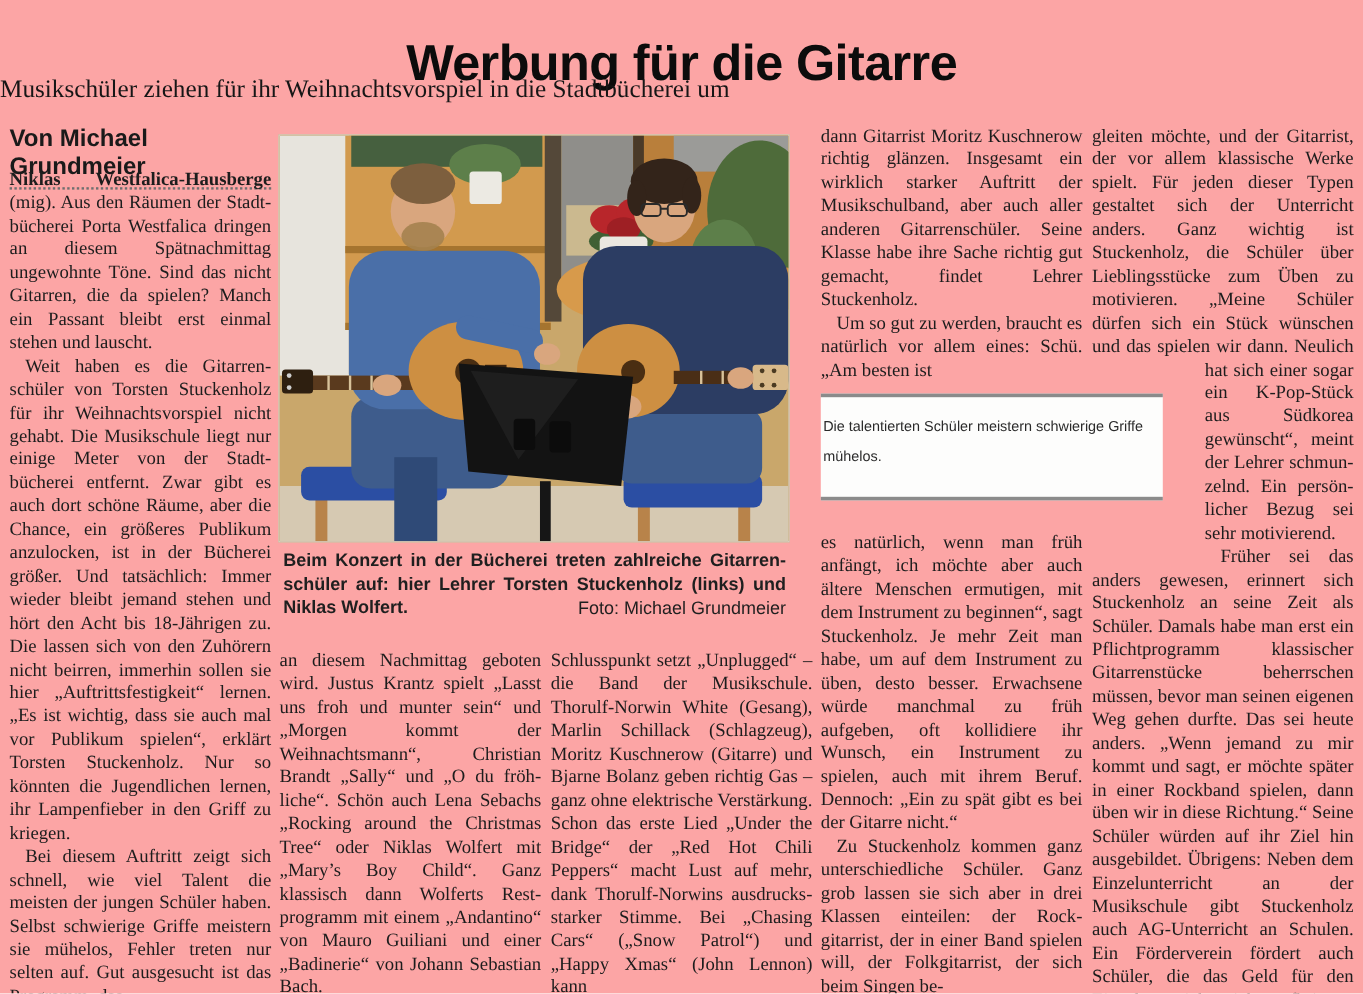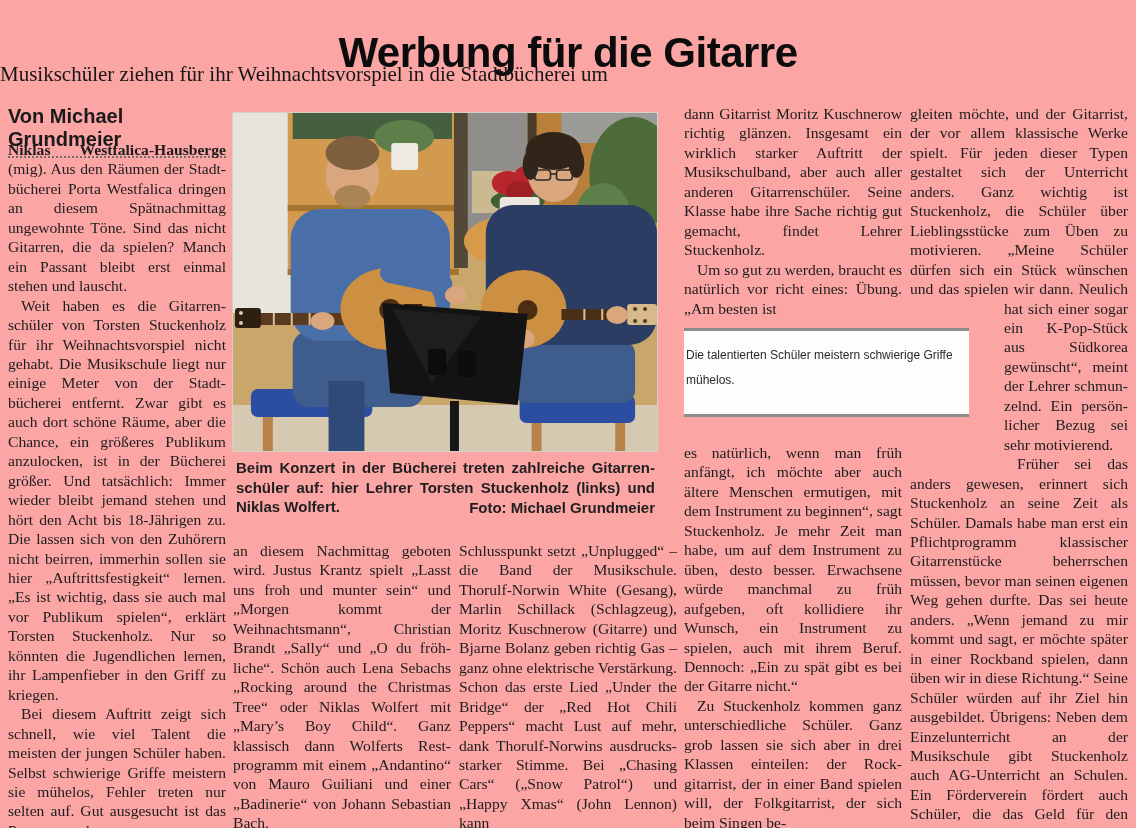--- a/index.html
+++ b/index.html
@@ -42,21 +42,21 @@
     border:1px solid #d6d1c8;box-sizing:border-box;background:#c9a76b;
   }
   .photo-frame svg{display:block;width:100%;height:100%;}
   .caption{
     position:absolute;left:236px;top:458px;width:419px;height:60px;
     font-family:"Liberation Sans", sans-serif;font-weight:bold;
     font-size:15px;line-height:19.5px;color:#1f1f1f;text-align:justify;
   }
   .caption-credit{
     position:absolute;right:0;bottom:1px;
-    font-family:"Liberation Sans", sans-serif;font-weight:bold;font-size:15px;
+    font-family:"Liberation Sans", sans-serif;font-weight:normal;font-size:15px;
   }
   .pull-quote{
     position:absolute;left:684px;top:328px;width:281px;
     border-top:3px solid #8b8b8b;border-bottom:3px solid #8b8b8b;
     padding:12px 2px 21px 2px;
     font-family:"Liberation Sans", sans-serif;font-size:12px;
     line-height:25px;color:#2a2a2a;background:#fdfdfc;
   }
 </style>
 </head>
@@ -179,21 +179,21 @@
     <p>an diesem Nachmittag gebo­ten wird. Justus Krantz spielt „Lasst uns froh und munter sein“ und „Morgen kommt der Weihnachtsmann“, Christian Brandt „Sally“ und „O du fröh­liche“. Schön auch Lena Se­bachs „Rocking around the Christmas Tree“ oder Niklas Wolfert mit „Mary’s Boy Child“. Ganz klassisch dann Wolferts Rest­programm mit einem „An­dantino“ von Mauro Guiliani und einer „Badinerie“ von Jo­hann Sebastian Bach.</p>
 
   </div>
 
   <div class="col" id="col3">
     <p>Schlusspunkt setzt „Un­plugged“ – die Band der Mu­sikschule. Thorulf-Norwin White (Gesang), Marlin Schil­lack (Schlagzeug), Moritz Kuschnerow (Gitarre) und Bjarne Bolanz geben richtig Gas – ganz ohne elektrische Ver­stärkung. Schon das erste Lied „Under the Bridge“ der „Red Hot Chili Peppers“ macht Lust auf mehr, dank Thorulf-Norwins aus­drucks­starker Stimme. Bei „Chasing Cars“ („Snow Patrol“) und „Happy Xmas“ (John Lennon) kann</p>
   </div>
 
   <div class="col" id="col4a">
     <p>dann Gitarrist Moritz Kusch­nerow richtig glänzen. Insge­samt ein wirklich starker Auf­tritt der Musik­schulband, aber auch aller anderen Gitarren­schüler. Seine Klasse habe ihre Sache richtig gut gemacht, fin­det Lehrer Stuckenholz.</p>
-    <p class="ind">Um so gut zu werden, braucht es natürlich vor richt eines: Übung. „Am besten ist</p>
+    <p class="ind">Um so gut zu werden, braucht es natürlich vor allem eines: Schü. „Am besten ist</p>
   </div>
 
   <div class="pull-quote">Die talentierten Schüler meistern schwierige Griffe mühelos.</div>
 
   <div class="col" id="col4b">
     <p>es natürlich, wenn man früh anfängt, ich möchte aber auch ältere Menschen ermutigen, mit dem Instrument zu be­ginnen“, sagt Stuckenholz. Je mehr Zeit man habe, um auf dem Instrument zu üben, des­to besser. Erwachsene würde manchmal zu früh aufgeben, oft kollidiere ihr Wunsch, ein Instrument zu spielen, auch mit ihrem Beruf. Dennoch: „Ein zu spät gibt es bei der Gitarre nicht.“</p>
     <p class="ind">Zu Stuckenholz kommen ganz unterschiedliche Schü­ler. Ganz grob lassen sie sich aber in drei Klassen einteilen: der Rock­gitarrist, der in einer Band spielen will, der Folk­gi­tarrist, der sich beim Singen be-</p>
   </div>
 
   <div class="col" id="col5">

